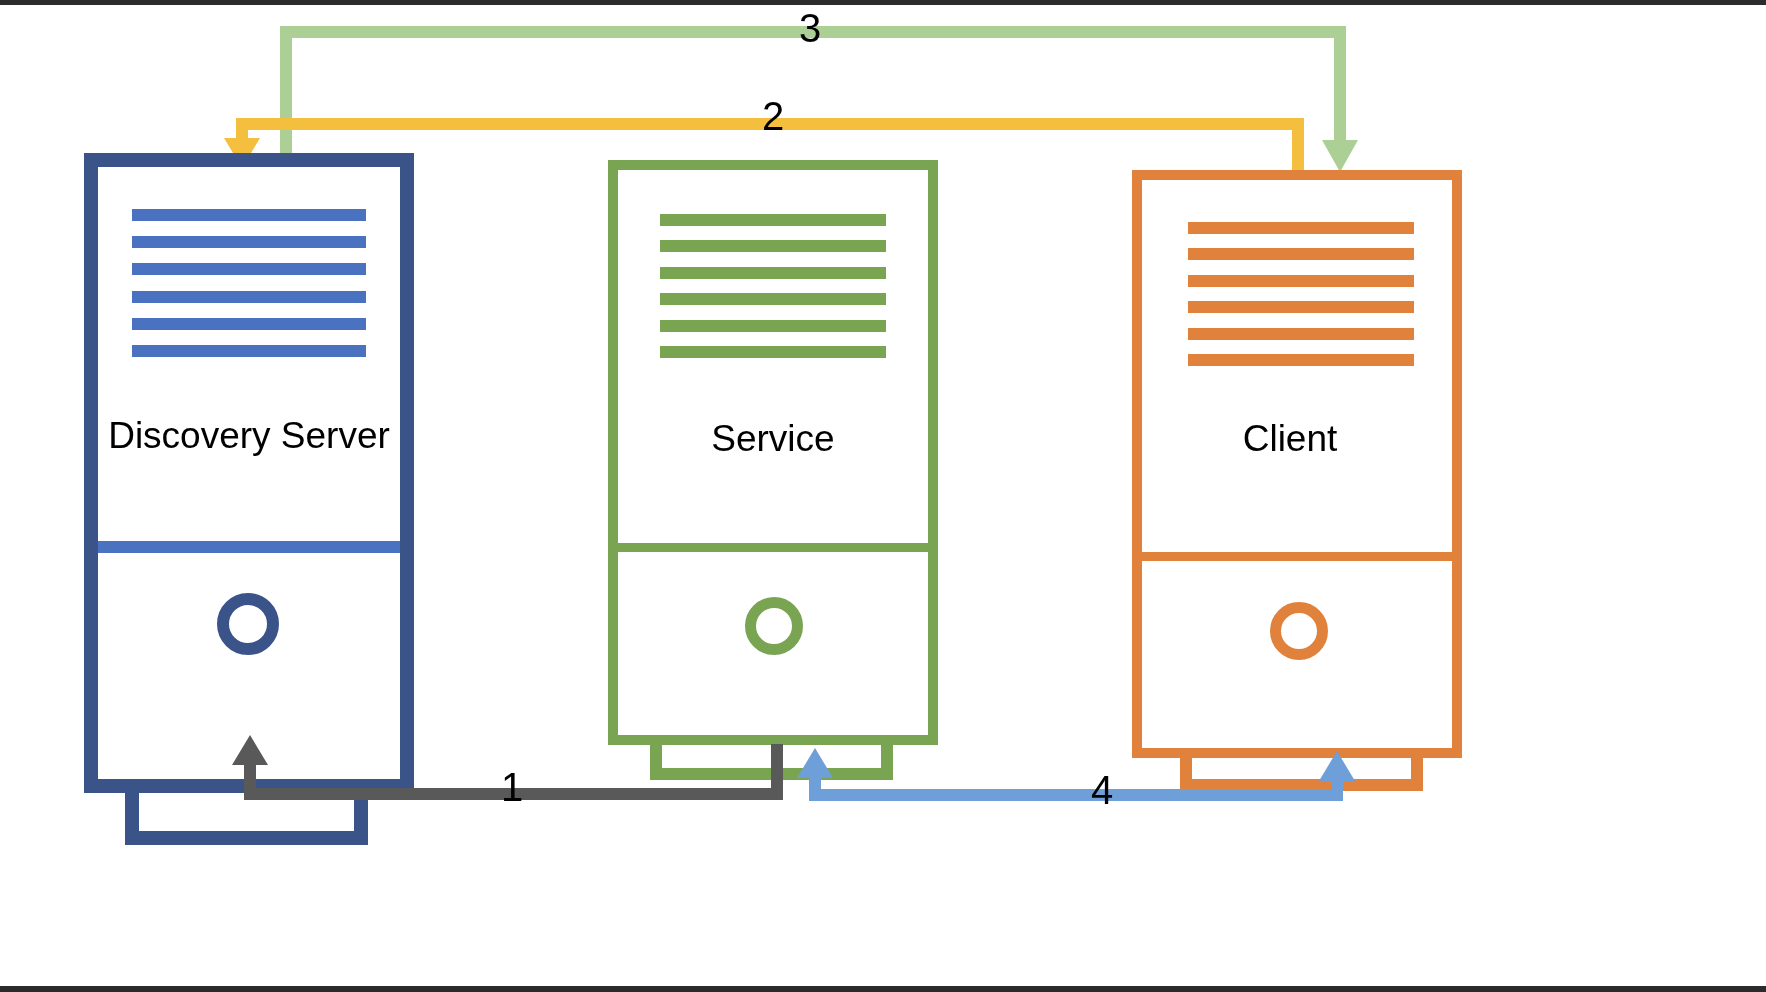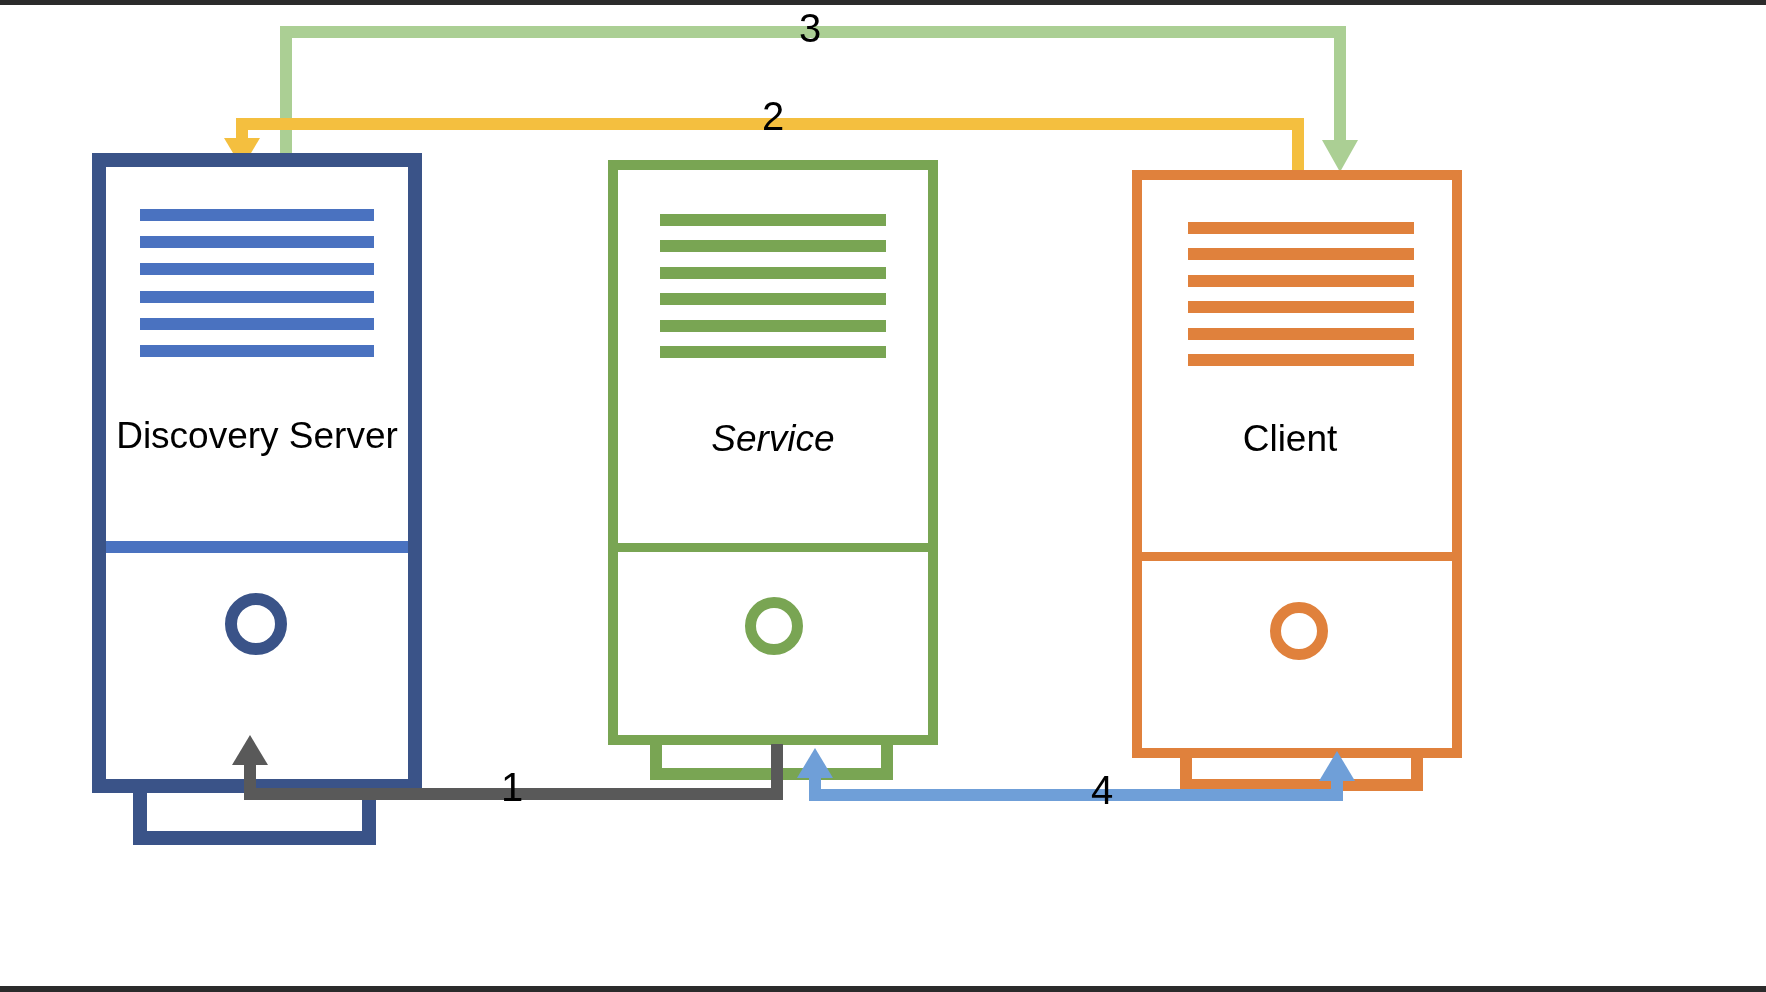--- a/index.html
+++ b/index.html
@@ -47,37 +47,37 @@
   </div>
 
   <div>
     <div class="seg" style="left:1292px;top:118px;width:12px;height:56px;background:#f4bf3f;"></div>
     <div class="seg" style="left:236px;top:118px;width:1068px;height:12px;background:#f4bf3f;"></div>
     <div class="seg" style="left:236px;top:118px;width:12px;height:24px;background:#f4bf3f;"></div>
     <div class="arrowhead" style="left:224px;top:138px;border-left:18px solid transparent;border-right:18px solid transparent;border-top:30px solid #f4bf3f;"></div>
     <div class="conn-label" style="left:733px;top:96px;width:80px;">2</div>
   </div>
 
-  <div class="tower" style="left:84px;top:153px;width:330px;height:692px;margin-left:8px;">
+  <div class="tower" style="left:84px;top:153px;width:330px;height:692px;">
     <div class="body" style="width:330px;height:640px;border:14px solid #3a5388;"></div>
     <div class="stripes" style="left:48px;top:56px;width:234px;height:148px;">
       <i style="height:12px;background:#4a72c0;"></i>
       <i style="height:12px;background:#4a72c0;"></i>
       <i style="height:12px;background:#4a72c0;"></i>
       <i style="height:12px;background:#4a72c0;"></i>
       <i style="height:12px;background:#4a72c0;"></i>
       <i style="height:12px;background:#4a72c0;"></i>
     </div>
     <div class="label" style="top:262px;font-size:37px;">Discovery Server</div>
     <div class="divider" style="left:14px;top:388px;width:302px;height:12px;background:#4a72c0;"></div>
     <div class="ring" style="left:133px;top:440px;width:62px;height:62px;border:12px solid #3a5388;"></div>
     <div class="base" style="left:41px;top:640px;width:243px;height:52px;border:14px solid #3a5388;border-top:none;"></div>
   </div>
 
-  <div class="tower" style="left:608px;top:160px;width:330px;height:620px;font-style:italic;">
+  <div class="tower" style="left:608px;top:160px;width:330px;height:620px;">
     <div class="body" style="width:330px;height:585px;border:10px solid #79a553;"></div>
     <div class="stripes" style="left:52px;top:54px;width:226px;height:144px;">
       <i style="height:12px;background:#79a553;"></i>
       <i style="height:12px;background:#79a553;"></i>
       <i style="height:12px;background:#79a553;"></i>
       <i style="height:12px;background:#79a553;"></i>
       <i style="height:12px;background:#79a553;"></i>
       <i style="height:12px;background:#79a553;"></i>
     </div>
     <div class="label" style="top:258px;font-size:37px;">Service</div>

